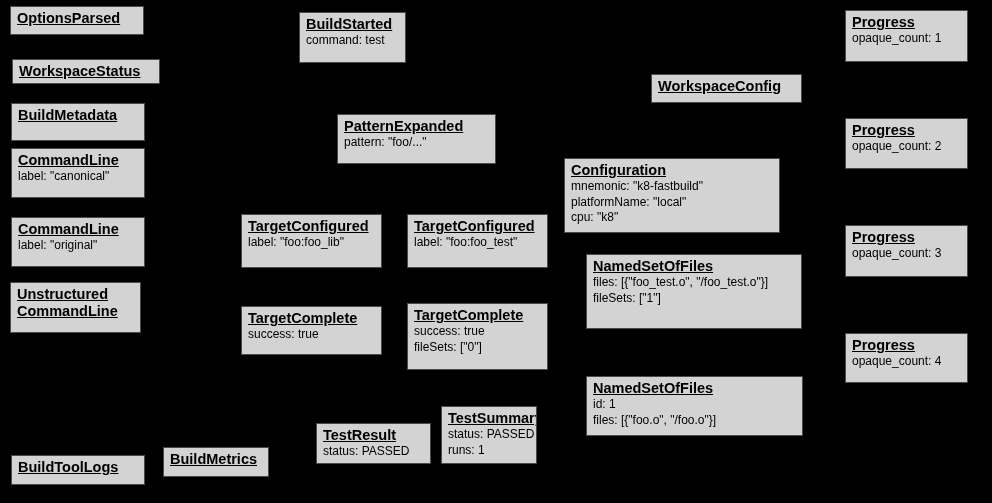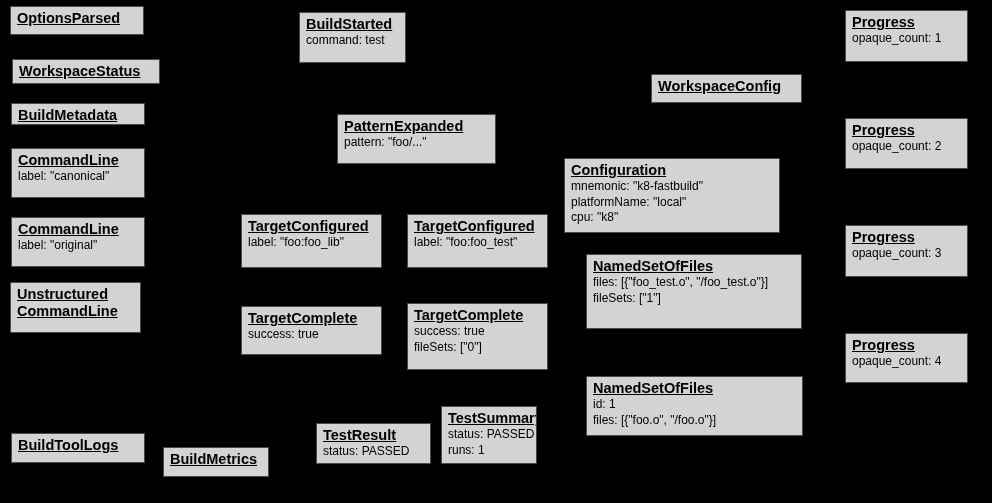--- a/index.html
+++ b/index.html
@@ -43,41 +43,41 @@
 <div class="canvas">
 
   <div class="node" style="left:10px;top:6px;width:134px;height:29px;">
     <div class="node-title">OptionsParsed</div>
   </div>
 
   <div class="node" style="left:12px;top:59px;width:148px;height:25px;">
     <div class="node-title">WorkspaceStatus</div>
   </div>
 
-  <div class="node" style="left:11px;top:103px;width:134px;height:22px;">
+  <div class="node" style="left:11px;top:103px;width:134px;height:38px;">
     <div class="node-title">BuildMetadata</div>
   </div>
 
   <div class="node" style="left:11px;top:148px;width:134px;height:50px;">
     <div class="node-title">CommandLine</div>
     <div class="node-attr">label: "canonical"</div>
   </div>
 
   <div class="node" style="left:11px;top:217px;width:134px;height:50px;">
     <div class="node-title">CommandLine</div>
     <div class="node-attr">label: "original"</div>
   </div>
 
   <div class="node" style="left:10px;top:282px;width:131px;height:51px;">
     <div class="node-title">Unstructured
 CommandLine</div>
   </div>
 
 
-  <div class="node" style="left:11px;top:433px;width:134px;height:30px;">
+  <div class="node" style="left:11px;top:455px;width:134px;height:30px;">
     <div class="node-title">BuildToolLogs</div>
   </div>
 
   <div class="node" style="left:163px;top:447px;width:106px;height:30px;">
     <div class="node-title">BuildMetrics</div>
   </div>
 
   <div class="node" style="left:299px;top:12px;width:107px;height:51px;">
     <div class="node-title">BuildStarted</div>
     <div class="node-attr">command: test</div>

